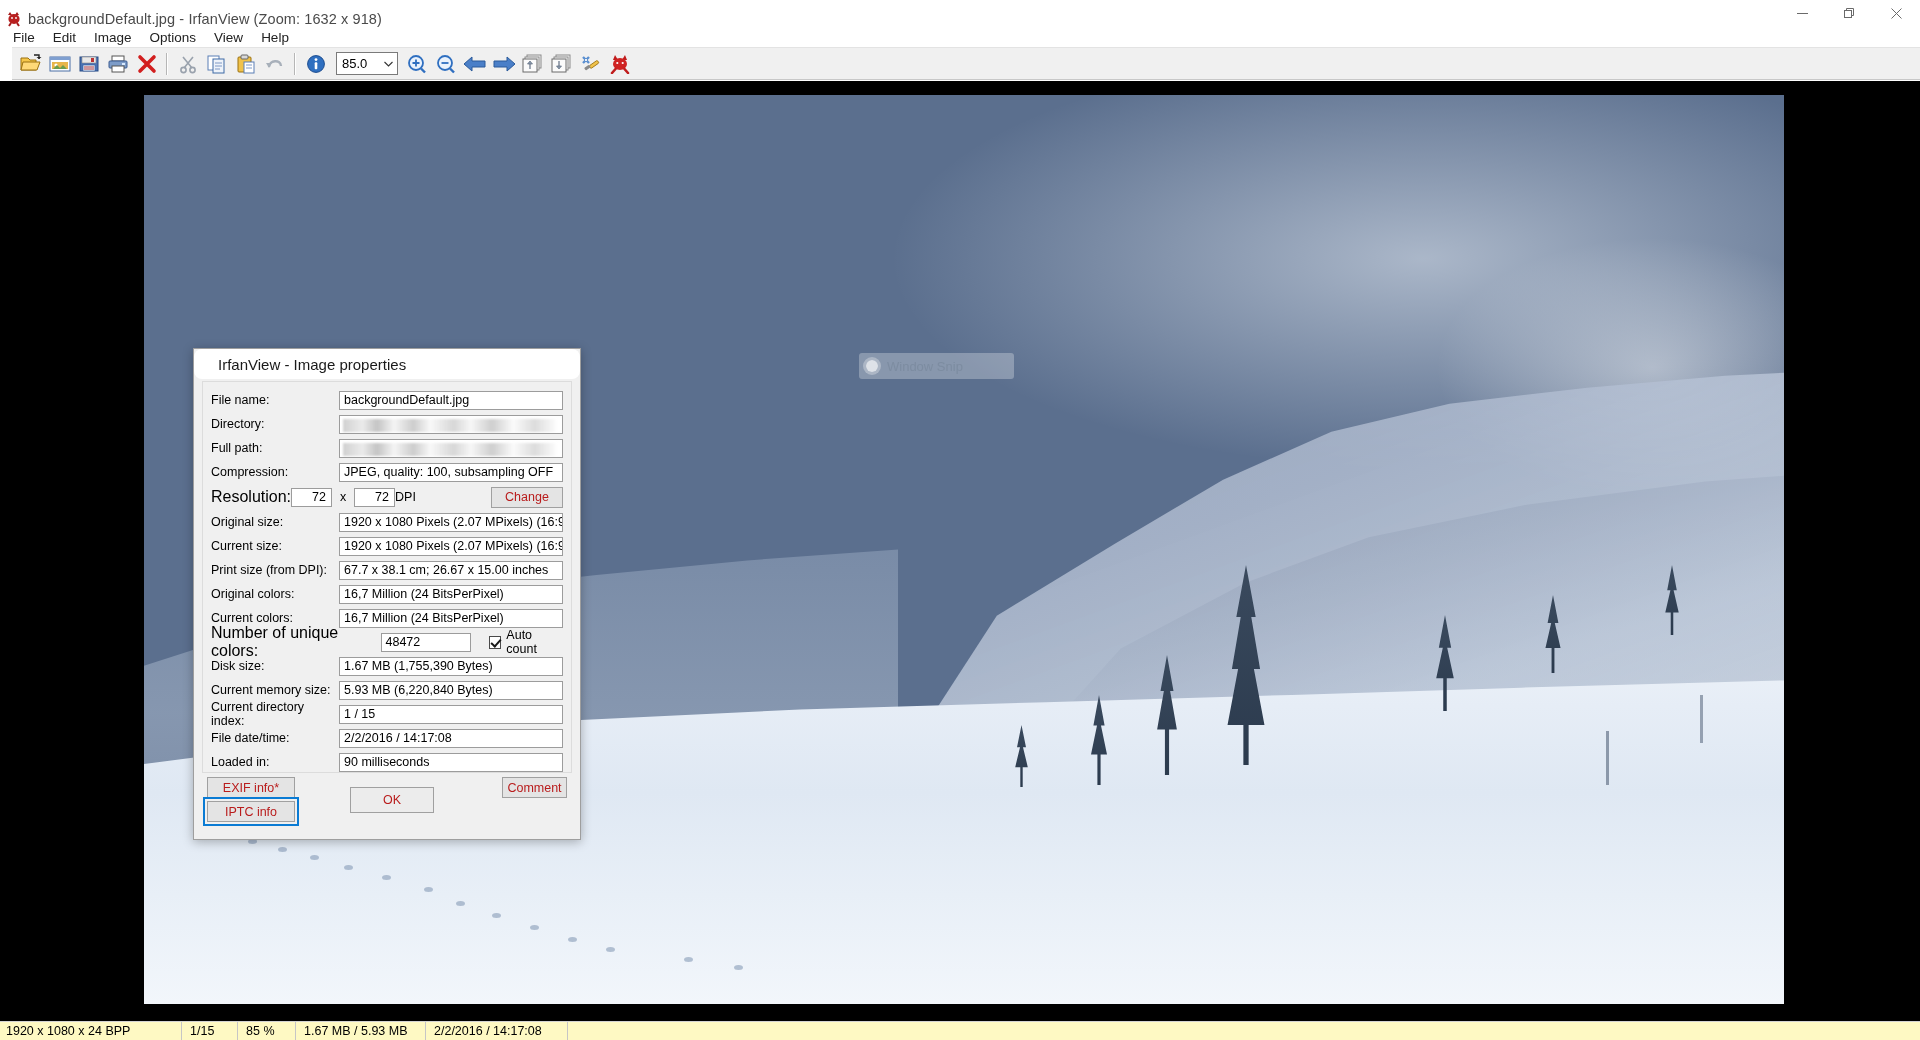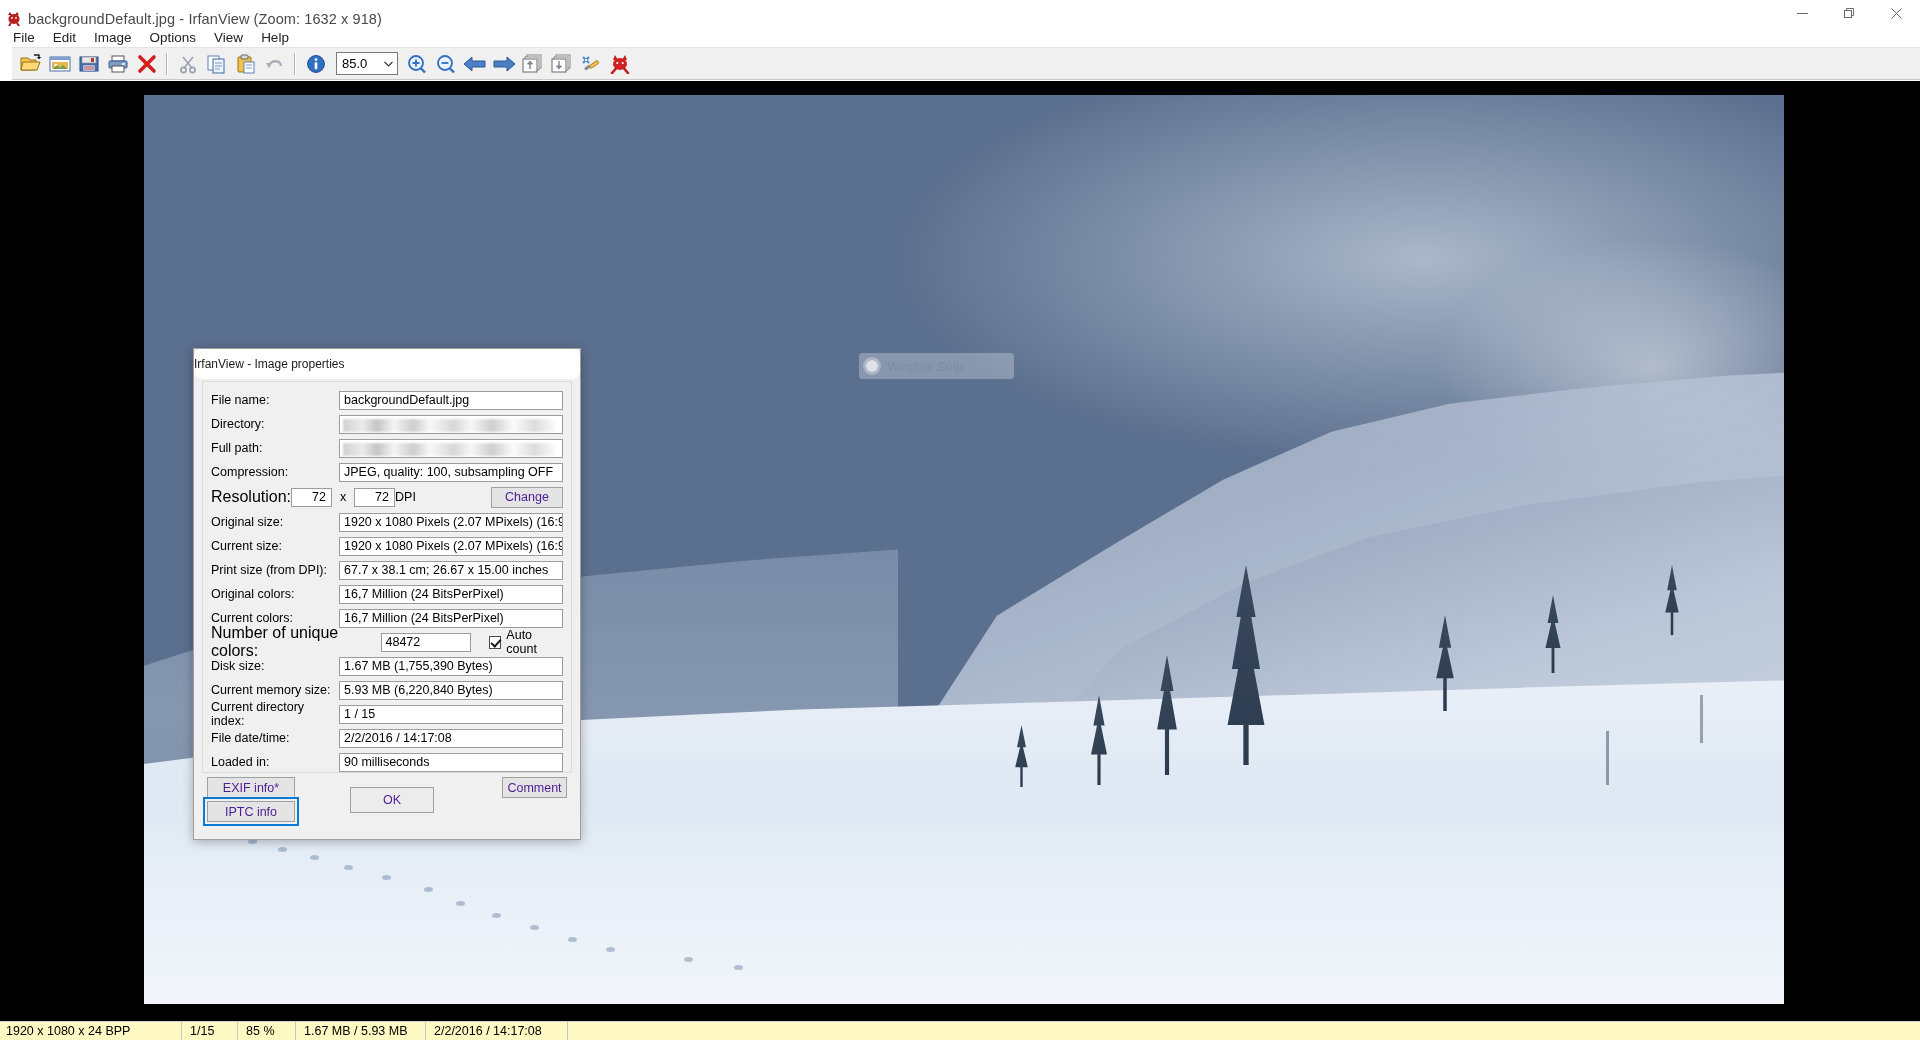--- a/index.html
+++ b/index.html
@@ -156,21 +156,21 @@
 
   
   .dialog {
     position: absolute; left: 193px; top: 348px; width: 388px; height: 492px;
     background: #f0f0f0;
     border: 1px solid #9e9e9e;
     box-shadow: 0 2px 10px rgba(0,0,0,.28);
   }
   .dlg-title {
     height: 30px; background: #ffffff; display: flex; align-items: center;
-    padding-left: 0; font-size: 12px; color: #1a1a1a; border-radius: 8px;
+    padding-left: 24px; font-size: 15px; color: #1a1a1a; border-radius: 8px;
   }
   .dlg-body {
     position: absolute; left: 8px; top: 32px; right: 8px; bottom: 66px;
     border: 1px solid #dcdcdc; background: #f0f0f0;
     padding: 8px 8px 0 8px;
   }
   .row { display: flex; align-items: center; height: 20px; margin-bottom: 4px; }
   .row .lab {
     width: 128px; font-size: 12.5px; color: #000; flex: none;
   }
@@ -196,21 +196,21 @@
   }
   .res-row { display: flex; align-items: center; height: 22px; margin-bottom: 4px; }
   .res-in {
     width: 41px; height: 19px; background: #fff; border: 1px solid #9c9c9c;
     font-size: 12.5px; display: flex; align-items: center; padding-left: 20px;
   }
   .res-x { width: 22px; text-align: center; font-size: 12.5px; }
   .res-dpi { width: 44px; padding-left: 0; font-size: 12.5px; }
   .btn {
     background: #e4e4e4; border: 1px solid #a0a0a0;
-    font-size: 12.5px; color: #4c1d95;
+    font-size: 12.5px; color: #b91c1c;
     display: flex; align-items: center; justify-content: center;
   }
   .btn-change { width: 72px; height: 21px; margin-left: auto; }
   .uc-row { display: flex; align-items: center; height: 20px; margin-bottom: 4px; }
   .uc-fld {
     width: 95px; height: 19px; background: #fff; border: 1px solid #9c9c9c;
     font-size: 12.5px; display: flex; align-items: center; padding-left: 4px;
   }
   .cbx {
     width: 13px; height: 13px; border: 1px solid #4a4a4a; background: #fff;

